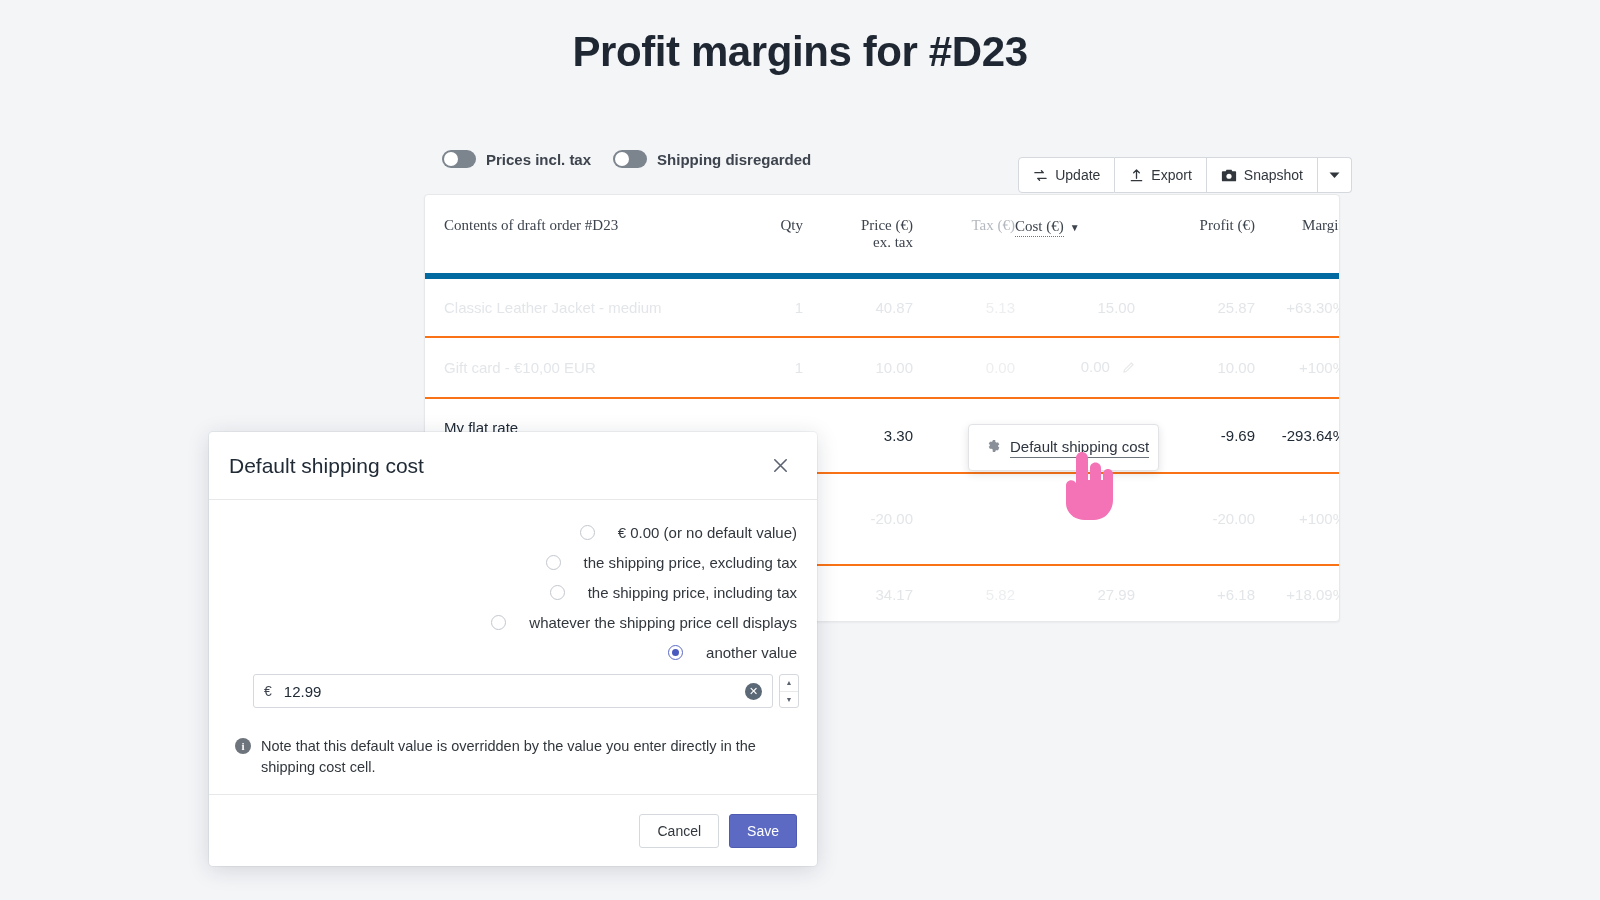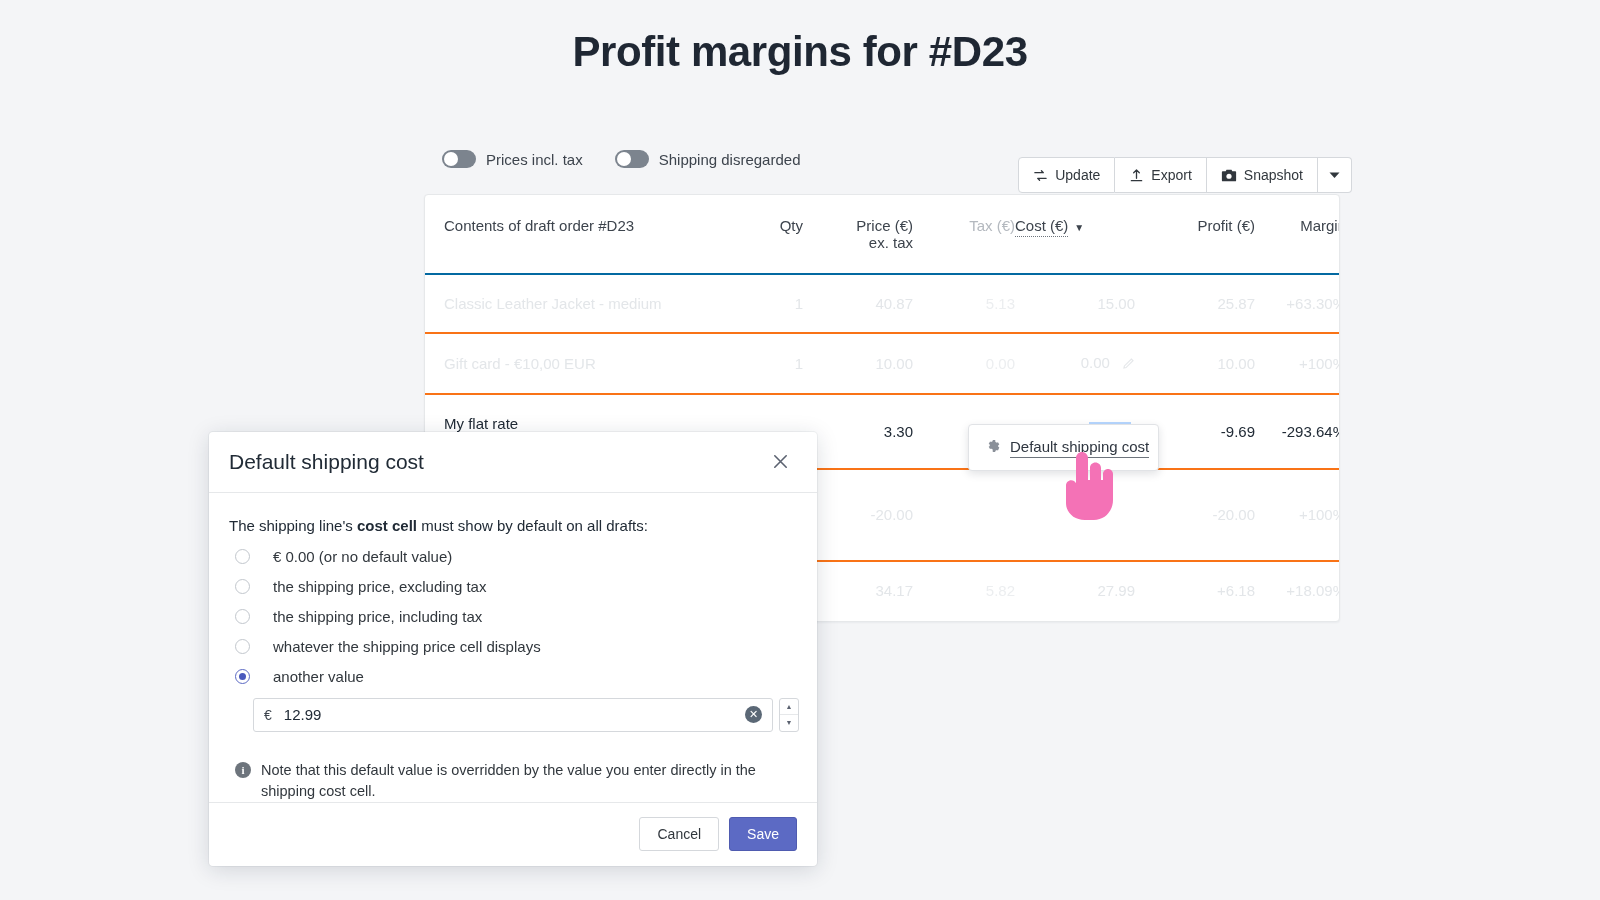--- a/index.html
+++ b/index.html
@@ -19,21 +19,21 @@
     text-align: center;
     font-size: 42px; font-weight: 700; letter-spacing: -0.4px;
     color: #1f2733;
   }
 
   
   .toolbar {
     position: absolute; top: 141px; left: 442px; width: 910px; height: 36px;
     display: flex; align-items: center;
   }
-  .toggles { display: flex; align-items: center; gap: 32px; }
+  .toggles { display: flex; align-items: center; gap: 22px; font-weight: bold; }
   .toggle-group { display: flex; align-items: center; gap: 10px; }
   .switch {
     width: 34px; height: 18px; border-radius: 9px;
     background: #7c848e; position: relative; flex: none; cursor: pointer;
   }
   .switch .knob {
     position: absolute; top: 2px; left: 2px;
     width: 14px; height: 14px; border-radius: 50%;
     background: #ffffff;
   }
@@ -55,21 +55,22 @@
   .card {
     position: absolute; top: 194px; left: 424px; width: 916px; height: 428px;
     background: #ffffff; border: 1px solid #e6e8ea; border-radius: 4px;
     box-shadow: 0 1px 2px rgba(20,30,50,0.05);
     overflow: hidden;
   }
   table { width: 100%; border-collapse: collapse; table-layout: fixed; }
   thead th {
     font-weight: 400; font-size: 15px; color: #3d444d;
     padding: 22px 0 22px 0; vertical-align: top;
-    border-bottom: 2px solid #0369a1;
+    border-bottom: 6px solid #0369a1;
+    font-family: Liberation Serif, serif;
   }
   th.c-name { text-align: left; padding-left: 19px; width: 300px; }
   th.c-qty  { text-align: right; width: 78px; }
   th.c-price{ text-align: right; width: 110px; }
   th.c-tax  { text-align: right; width: 102px; color: #b4b9bf; }
   th.c-cost { text-align: left; width: 120px; }
   th.c-prof { text-align: right; width: 120px; }
   th.c-marg { text-align: right; width: 110px; padding-right: 19px; }
   .th2 { display:block; }
   .cost-head {
@@ -134,21 +135,21 @@
     margin-left: auto; width: 30px; height: 30px;
     display: flex; align-items: center; justify-content: center;
     cursor: pointer; color: #5b6270;
   }
   .modal-body { padding: 24px 20px 0 20px; flex: 1; }
   .lead { font-size: 15px; color: #212b36; margin-bottom: 14px; }
   .lead b { font-weight: 700; }
 
   .radio-row {
     display: flex; align-items: center; gap: 23px;
-    margin: 0 0 13px 6px; cursor: pointer;
+    margin: 0 0 13px 6px; cursor: pointer; justify-content: flex-end;
   }
   .radio {
     width: 15px; height: 15px; border-radius: 50%;
     border: 1px solid #c2c7cd; background: #fff; flex: none;
     position: relative;
   }
   .radio.on { border: 1px solid #5c6ac4; }
   .radio.on::after {
     content: ""; position: absolute; top: 3px; left: 3px;
     width: 7px; height: 7px; border-radius: 50%; background: #4959bd;
@@ -360,21 +361,20 @@
     <div class="modal-head">
       <div class="modal-title">Default shipping cost</div>
       <div class="close-btn">
         <svg width="19" height="19" viewBox="0 0 20 20" fill="none" stroke="#5b6270" stroke-width="1.7" stroke-linecap="round">
           <path d="M4 4l12 12M16 4L4 16"></path>
         </svg>
       </div>
     </div>
 
     <div class="modal-body">
-      <div class="lead"><span>The shipping line's </span><b>cost cell</b><span> must show by default on all drafts:</span></div>
 
       <div class="radio-row">
         <span class="radio"></span>
         <span class="radio-label">€ 0.00 (or no default value)</span>
       </div>
       <div class="radio-row">
         <span class="radio"></span>
         <span class="radio-label">the shipping price, excluding tax</span>
       </div>
       <div class="radio-row">

